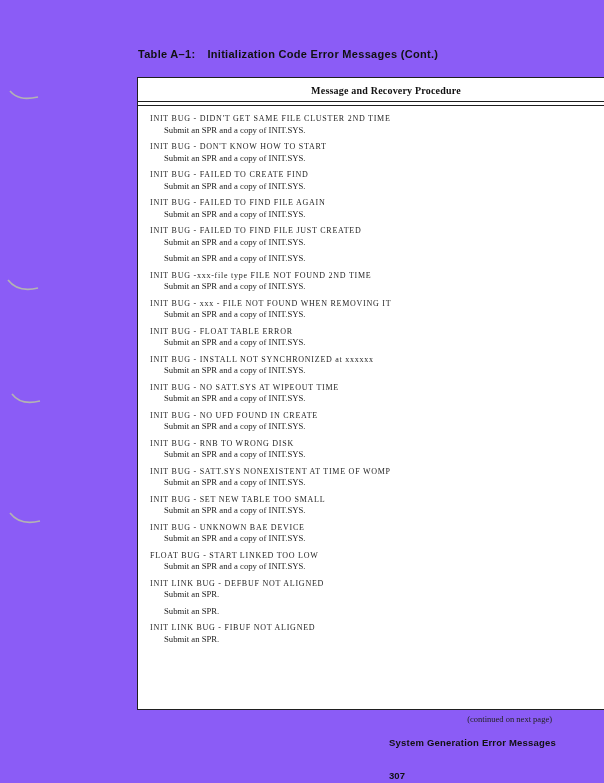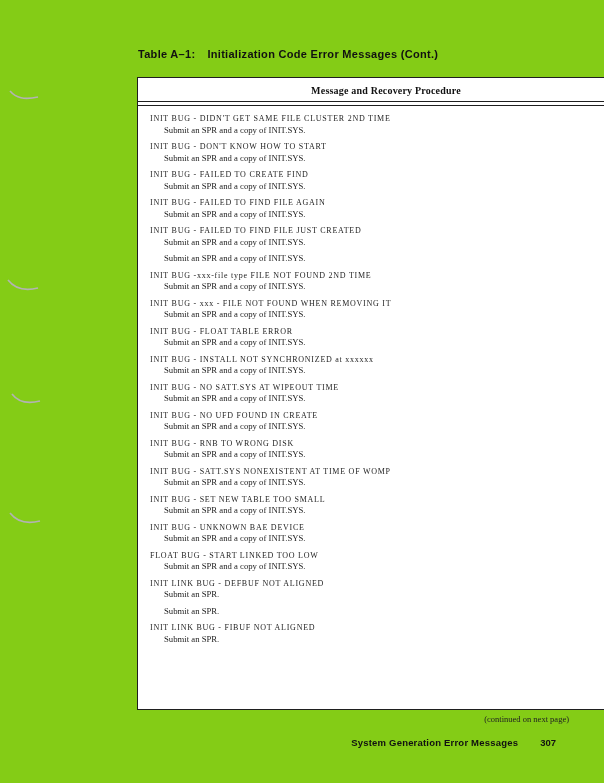--- a/index.html
+++ b/index.html
@@ -5,21 +5,21 @@
   html, body {
     margin: 0;
     padding: 0;
     background: #ffffff;
     overflow: hidden;
   }
   .page {
     position: relative;
     width: 604px;
     height: 783px;
-    background: #84cc16;
+    background: #8b5cf6;
     color: #1c1c1c;
   }
   .margin-marks {
     position: absolute;
     left: 0;
     top: 0;
     width: 60px;
     height: 560px;
   }
   .caption {
@@ -75,35 +75,36 @@
     font-family: "Liberation Serif", serif;
     font-size: 8.7px;
     line-height: 11.5px;
     color: #1c1c1c;
     padding-left: 14px;
     padding-right: 2px;
   }
   .cont-note {
     position: absolute;
     top: 714px;
-    right: 35px;
+    right: 52px;
     font-family: "Liberation Serif", serif;
     font-size: 8.5px;
     color: #222;
   }
   .footer {
     position: absolute;
     top: 737px;
     right: 48px;
     display: flex;
     align-items: baseline;
     gap: 22px;
     font-family: "Liberation Sans", sans-serif;
     font-weight: bold;
     color: #111;
+    flex-direction: column;
   }
   .footer .footer-section { font-size: 9.5px; letter-spacing: 0.2px; }
   .footer .footer-page { font-size: 9.5px; }
 </style>
 </head>
 <body>
 
 <div class="page">
 
   <svg class="margin-marks" viewBox="0 0 60 560" aria-hidden="true">

